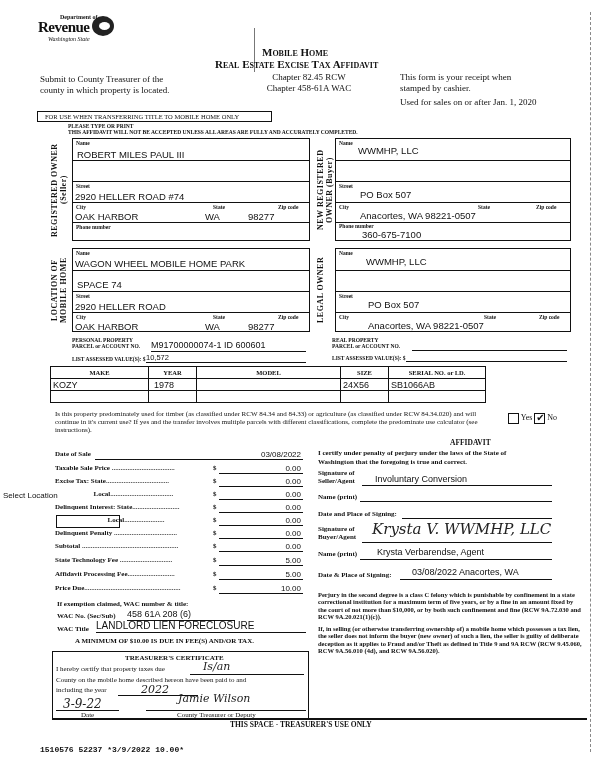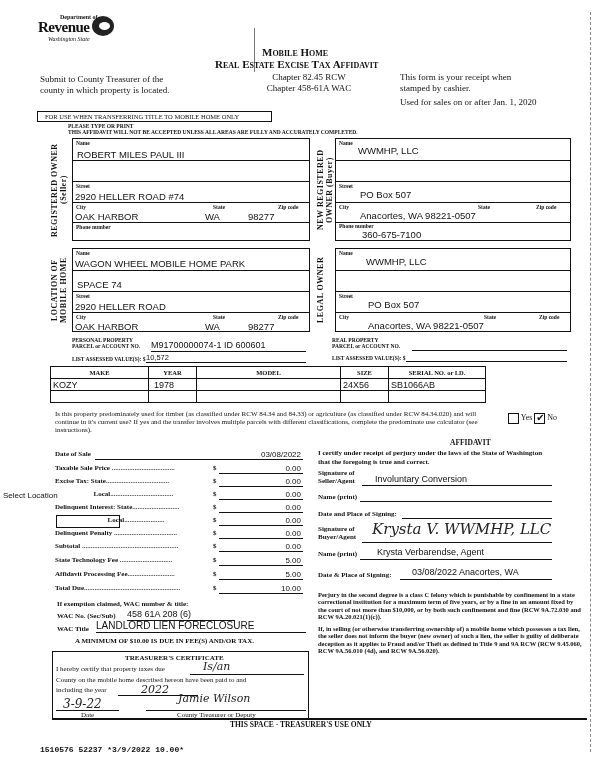--- a/index.html
+++ b/index.html
@@ -297,21 +297,21 @@
     <span class="dots">State Technology Fee ..............................</span>
     <span class="dol">$</span>
     <span class="amt">5.00</span>
   </div>
 <div class="fee" style="top:570px;">
     <span class="dots">Affidavit Processing Fee...........................</span>
     <span class="dol">$</span>
     <span class="amt">5.00</span>
   </div>
 <div class="fee" style="top:584px;">
-    <span class="dots">Total Due.......................................................</span>
+    <span class="dots">Price Due.......................................................</span>
     <span class="dol">$</span>
     <span class="amt">10.00</span>
   </div>
 
 <div class="abs wac" style="left:57px; top:600px;">If exemption claimed, WAC number &amp; title:</div>
 <div class="abs wac" style="left:57px; top:612px;">WAC No. (Sec/Sub)</div>
 <div class="abs uline val" style="left:127px; top:609px; width:108px; height:12px; font-size:9px;">458  61A  208  (6)</div>
 <div class="abs wac" style="left:57px; top:625px;">WAC Title</div>
 <div class="abs uline val" style="left:96px; top:620px; width:210px; height:13px; font-size:10px;">LANDLORD LIEN FORECLOSURE</div>
 <div class="abs minimum">A MINIMUM OF $10.00 IS DUE IN FEE(S) AND/OR TAX.</div>
@@ -327,21 +327,21 @@
   <div class="hand" style="left:88px; top:31px; font-size:11px;">2022</div>
   <div class="hand" style="left:10px; top:45px; font-size:12px;">3-9-22</div>
   <div class="abs uline" style="left:3px; top:58px; width:63px; height:1px;"></div>
   <div class="t" style="left:28px; top:59px;">Date</div>
   <div class="hand" style="left:125px; top:40px; font-size:11px;">Jamie Wilson</div>
   <div class="abs uline" style="left:93px; top:58px; width:160px; height:1px;"></div>
   <div class="t" style="left:124px; top:59px;">County Treasurer or Deputy</div>
 </div>
 
 <div class="abs aff-title">AFFIDAVIT</div>
-<div class="aff" style="left:318px; top:449px; width:225px; line-height:9px;">I certify under receipt of perjury under the laws of the State of Washington that the foregoing is true and correct.</div>
+<div class="aff" style="left:318px; top:449px; width:225px; line-height:9px;">I certify under penalty of perjury under the laws of the State of Washington that the foregoing is true and correct.</div>
 
 <div class="aff" style="left:318px; top:469px; line-height:8px;">
   <div>Signature of</div>
   <div>Seller/Agent</div>
 </div>
 <div class="sigline" style="left:362px; top:485px; width:190px;"></div>
 <div class="abs val" style="left:375px; top:474px; font-size:9px;">Involuntary Conversion</div>
 
 <div class="aff" style="left:318px; top:493px;">Name (print)</div>
 <div class="sigline" style="left:360px; top:501px; width:192px;"></div>

